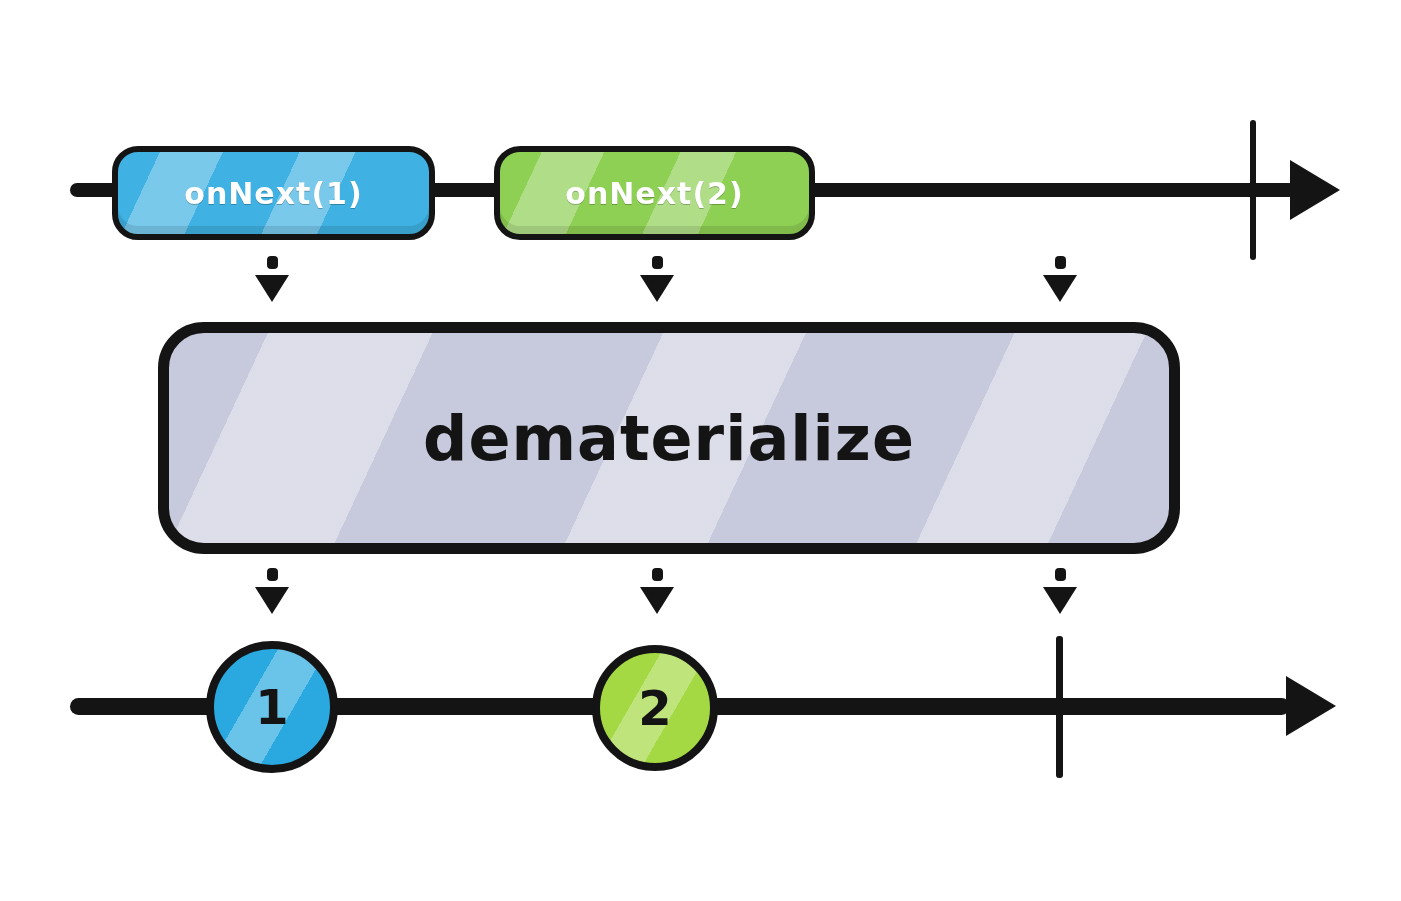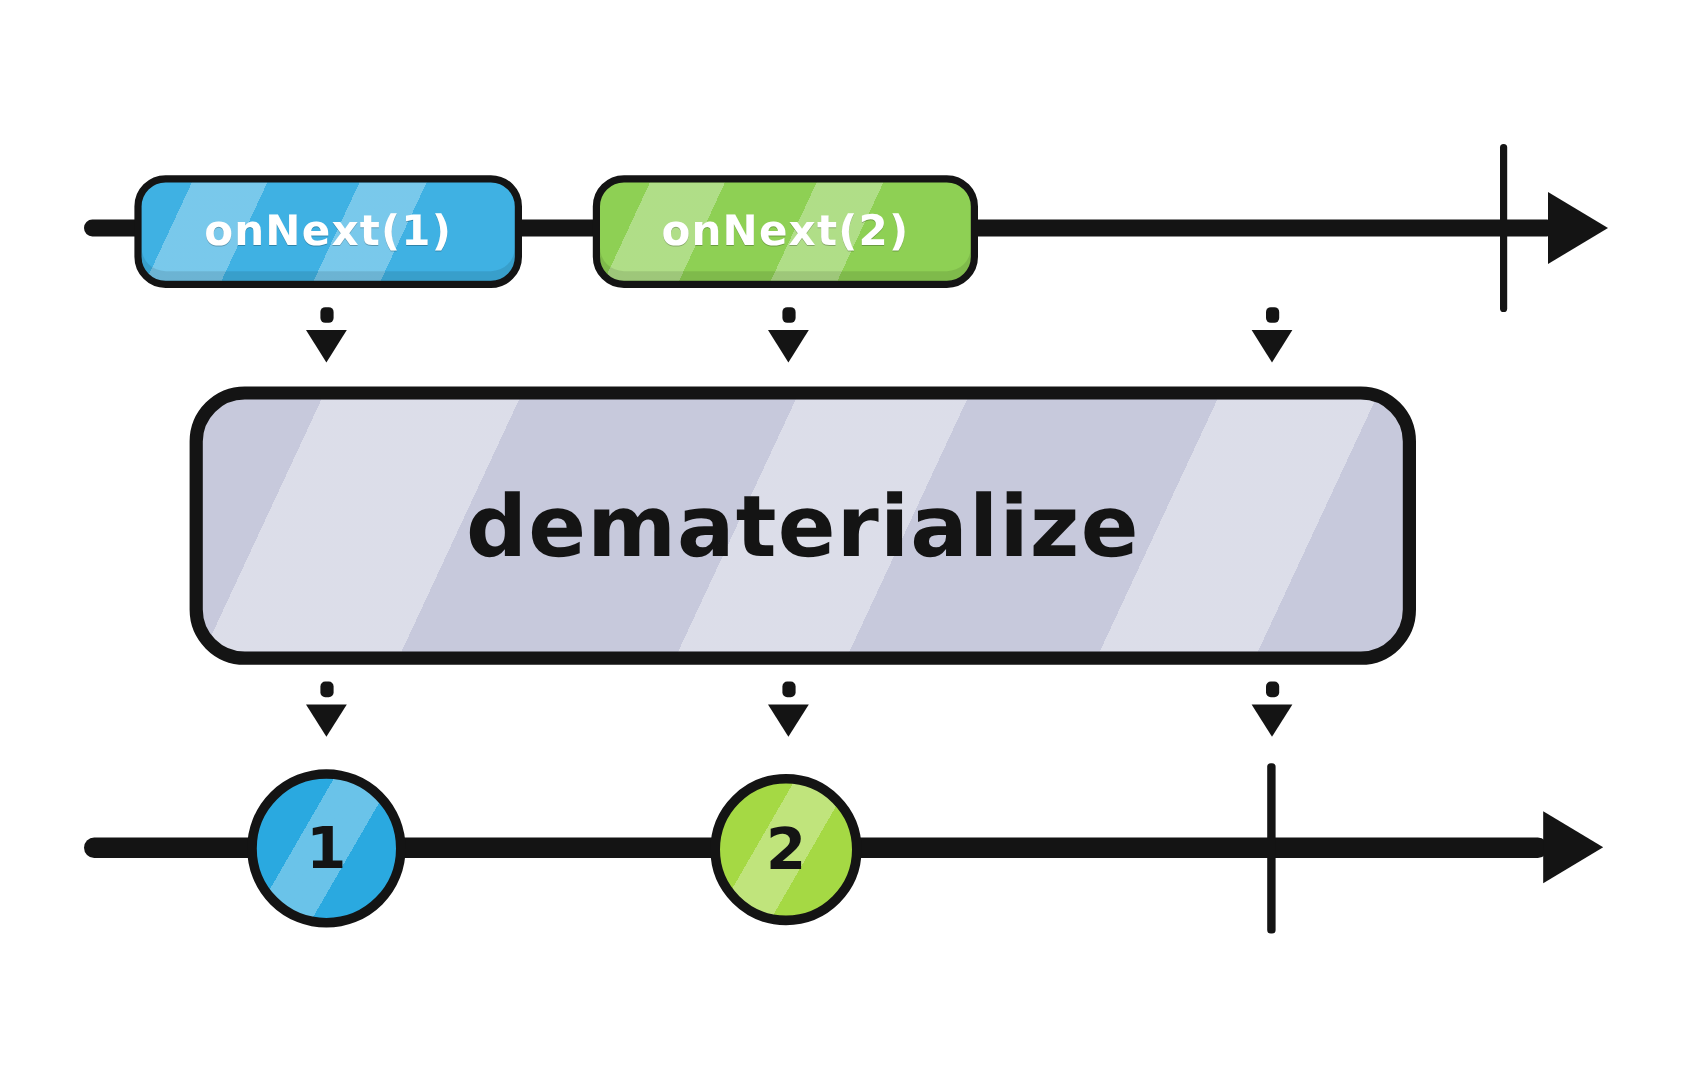--- a/index.html
+++ b/index.html
@@ -57,21 +57,21 @@
       rgba(255,255,255,0) 30% 52%,
       rgba(255,255,255,.30) 52% 68%,
       rgba(255,255,255,0) 68% 100%);
     box-shadow: inset 0 -8px 0 rgba(0,0,0,0.10);
   }
   .pill.p1 { left: 112px; width: 323px; }
   .pill.p2 { left: 494px; width: 321px; }
   .pill.p3 { left: 898px; width: 322px; }
   .pill-label {
     color: #ffffff;
-    font-size: 35px;
+    font-size: 30px;
     font-weight: bold;
     letter-spacing: 1px;
     text-shadow: 0 1px 0 rgba(0,0,0,0.25);
     white-space: nowrap;
   }
 
   
   .down-arrow {
     position: absolute;
     width: 40px;
@@ -111,21 +111,21 @@
     background-image: linear-gradient(115deg,
       rgba(255,255,255,0) 0 9%,
       rgba(255,255,255,.38) 9% 24%,
       rgba(255,255,255,0) 24% 45%,
       rgba(255,255,255,.38) 45% 58%,
       rgba(255,255,255,0) 58% 77%,
       rgba(255,255,255,.38) 77% 89%,
       rgba(255,255,255,0) 89% 100%);
   }
   .op-label {
-    font-size: 71px;
+    font-size: 62px;
     font-weight: bold;
     color: #141414;
     letter-spacing: 1px;
   }
 
   
   .marble {
     position: absolute;
     border: 8px solid #141414;
     border-radius: 50%;

